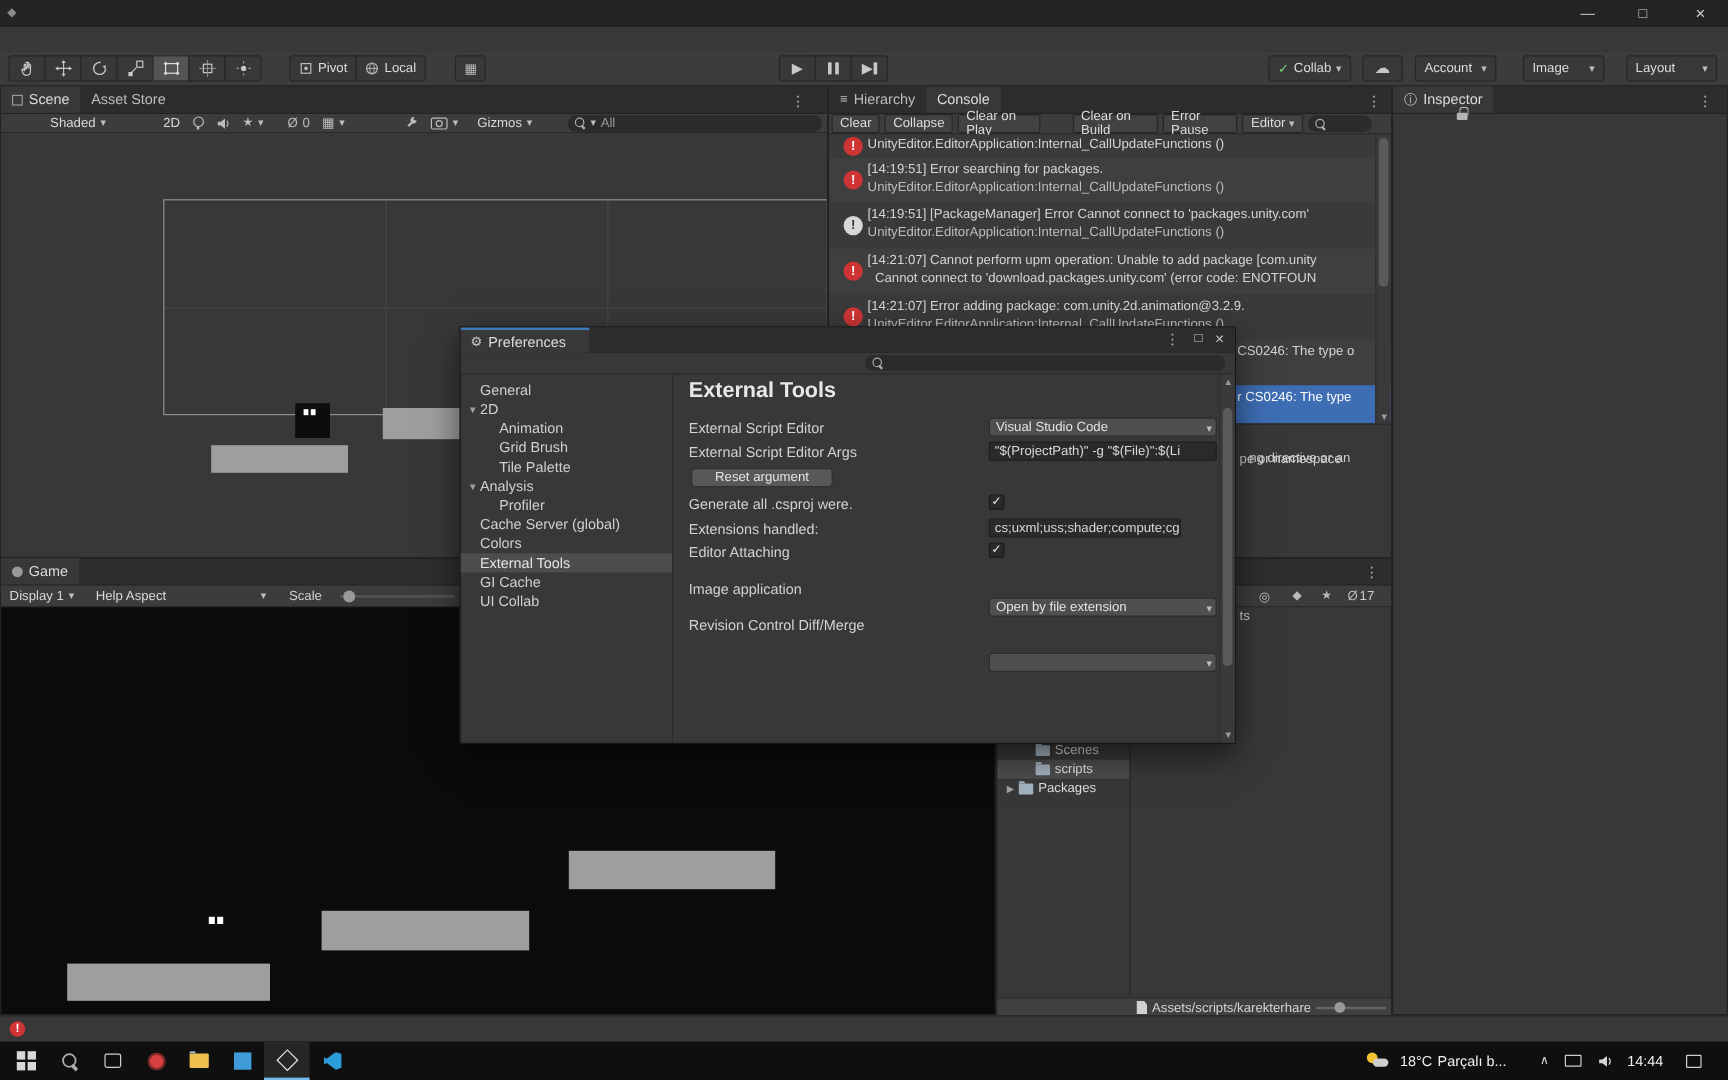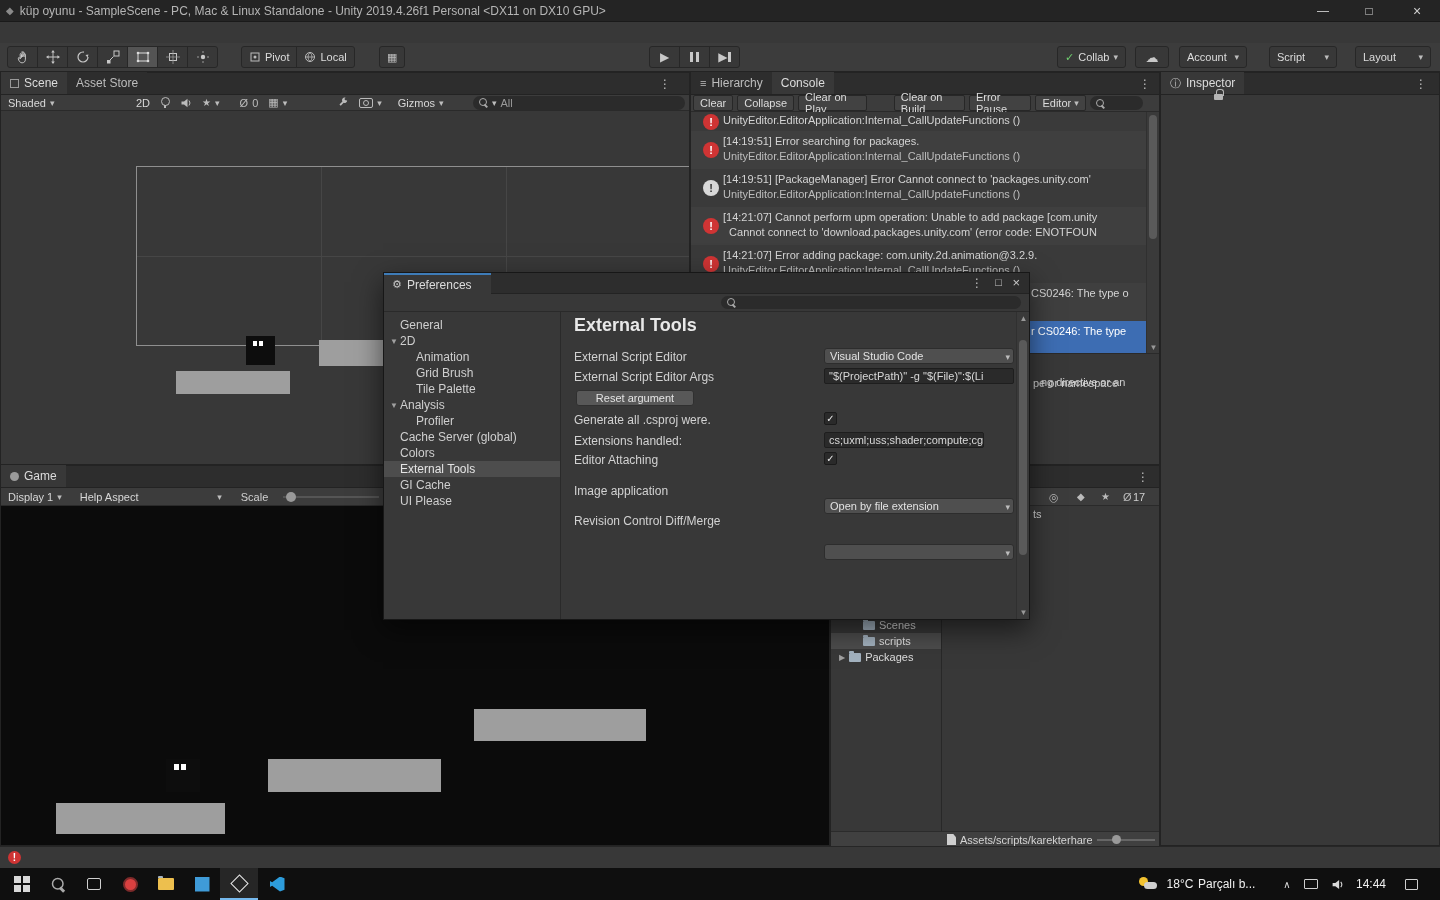--- a/index.html
+++ b/index.html
@@ -96,21 +96,20 @@
   .winlogo b{width:7px;height:7px;background:#d8d8d8}
   .outl{border:1.5px solid #cfcfcf}
 </style>
 </head>
 <body>
 
 <div id="root">
 
   <div class="ab titlebar">
     <span style="color:#8a8a8a;font-size:10px;margin-left:6px">◆</span>
-    <span class="t">küp oyunu - SampleScene - PC, Mac &amp; Linux Standalone - Unity 2019.4.26f1 Personal &lt;DX11 on DX10 GPU&gt;</span>
     <span class="wbtn" style="left:1306px">—</span>
     <span class="wbtn" style="left:1352px">□</span>
     <span class="wbtn" style="left:1400px;font-size:14px">×</span>
   </div>
 
 
   <div class="ab mtb">
     <div class="ab" style="left:8px;top:3px;display:flex">
       <span class="toolbtn" style="border-radius:3px 0 0 3px">
           <svg viewBox="0 0 16 16" width="16" height="16">
@@ -200,42 +199,42 @@
       <span class="ddarrow">▾</span>
     </span>
     <span class="ab grpbtn" style="left:1136px;top:3px;border-radius:3px;width:34px;justify-content:center">
         <span style="font-size:13px;color:#c8c8c8">☁</span>
       </span>
     <span class="ab grpbtn" style="left:1180px;top:3px;border-radius:3px;width:68px;justify-content:space-between">
         <span>Account</span>
         <span class="ddarrow">▾</span>
       </span>
     <span class="ab grpbtn" style="left:1270px;top:3px;border-radius:3px;width:68px;justify-content:space-between">
-        <span>Script</span>
+        <span>Image</span>
         <span class="ddarrow">▾</span>
       </span>
     <span class="ab grpbtn" style="left:1356px;top:3px;border-radius:3px;width:76px;justify-content:space-between">
         <span>Layout</span>
         <span class="ddarrow">▾</span>
       </span>
   </div>
 
   <div class="panel" style="left:0;top:72px;width:690px;height:393px">
     <div class="tabstrip">
       <span class="tab active">
           <span class="tabicon"></span>
           <span>Scene</span>
         </span>
       <span class="tab">
           <span>Asset Store</span>
         </span>
       <span class="ab kebab" style="right:18px;top:5px">⋮</span>
     </div>
     <div class="ptoolbar" style="top:22px;height:16px">
-      <span class="flatdd" style="width:124px;justify-content:flex-start;margin-left:2px">
+      <span class="flatdd" style="width:124px;justify-content:center;margin-left:2px">
           <span>Shaded</span>
           <span class="ddarrow">▾</span>
         </span>
       <span class="flatdd" style="margin-left:4px">
           <span>2D</span>
         </span>
       <span class="flatdd">
           <span class="bulb"></span>
         </span>
       <span class="flatdd">
@@ -492,21 +491,21 @@
         <div class="p-side-row sel" style="padding-left:4px">
             <span class="fold"></span>
             <span>External Tools</span>
           </div>
         <div class="p-side-row" style="padding-left:4px">
             <span class="fold"></span>
             <span>GI Cache</span>
           </div>
         <div class="p-side-row" style="padding-left:4px">
             <span class="fold"></span>
-            <span>UI Please</span>
+            <span>UI Collab</span>
           </div>
       </div>
       <div class="ab" style="left:177px;top:0;width:470px;bottom:0;overflow:hidden">
         <div class="ab" style="left:13px;top:3px;font-size:18px;font-weight:bold;color:#e8e8e8">External Tools</div>
 
         <span class="plabel" style="top:38px">External Script Editor</span>
         <div class="dd ab" style="left:263px;top:36px;width:190px"><span>Visual Studio Code</span><span class="ddarrow">▾</span></div>
 
         <span class="plabel" style="top:58px">External Script Editor Args</span>
         <div class="tfield ab" style="left:263px;top:56px;width:190px">"$(ProjectPath)" -g "$(File)":$(Li</div>

